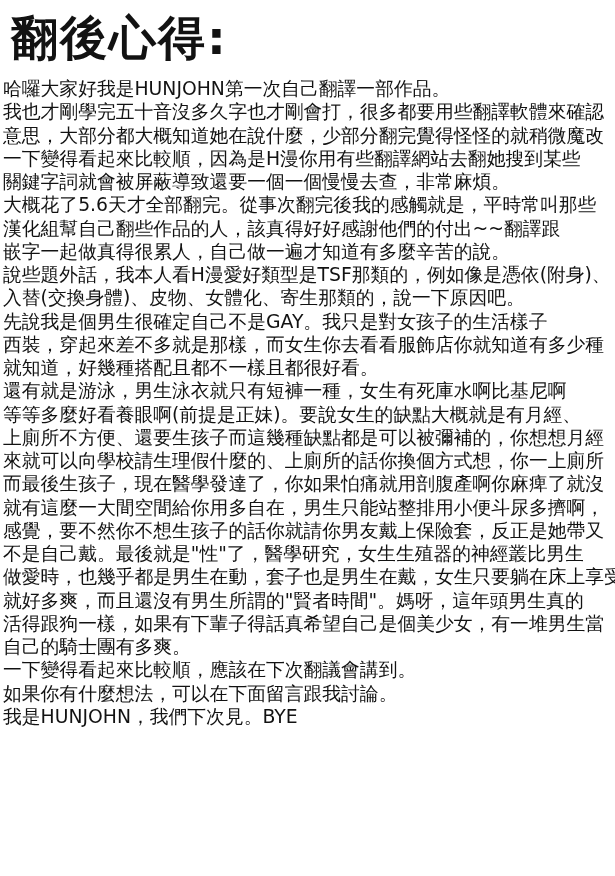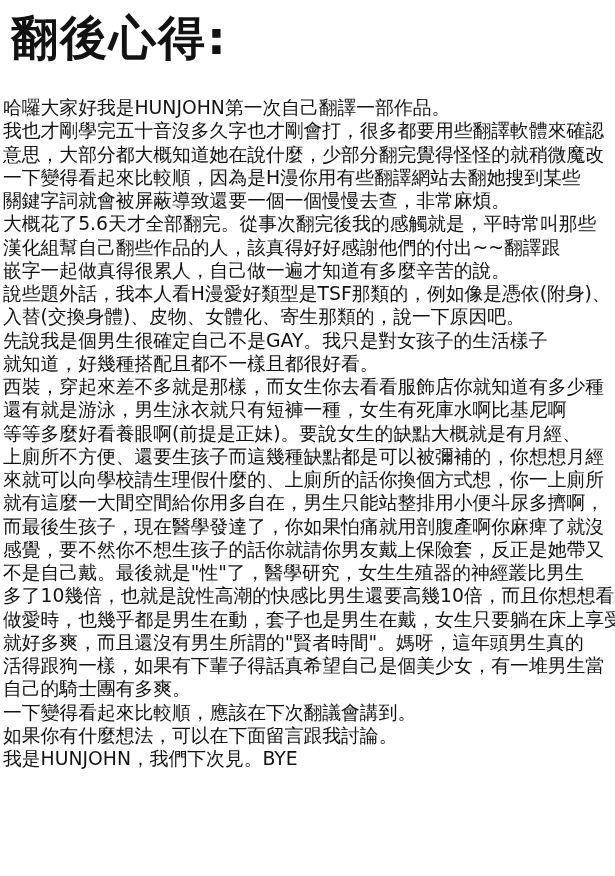--- a/index.html
+++ b/index.html
@@ -28,21 +28,20 @@
     white-space: nowrap;
   }
   .body-text {
     position: absolute;
     left: 3px;
     top: 77px;
     width: 612px;
     font-size: 18.8px;
     line-height: 23.25px;
     font-weight: 500;
-    margin-top: 19px;
   }
   .line {
     height: 23.25px;
     white-space: nowrap;
     overflow: hidden;
   }
 </style>
 </head>
 <body>
 
@@ -53,31 +52,30 @@
     <div class="line">我也才剛學完五十音沒多久字也才剛會打，很多都要用些翻譯軟體來確認</div>
     <div class="line">意思，大部分都大概知道她在說什麼，少部分翻完覺得怪怪的就稍微魔改</div>
     <div class="line">一下變得看起來比較順，因為是H漫你用有些翻譯網站去翻她搜到某些</div>
     <div class="line">關鍵字詞就會被屏蔽導致還要一個一個慢慢去查，非常麻煩。</div>
     <div class="line">大概花了5.6天才全部翻完。從事次翻完後我的感觸就是，平時常叫那些</div>
     <div class="line">漢化組幫自己翻些作品的人，該真得好好感謝他們的付出~~翻譯跟</div>
     <div class="line">嵌字一起做真得很累人，自己做一遍才知道有多麼辛苦的說。</div>
     <div class="line">說些題外話，我本人看H漫愛好類型是TSF那類的，例如像是憑依(附身)、</div>
     <div class="line">入替(交換身體)、皮物、女體化、寄生那類的，說一下原因吧。</div>
     <div class="line">先說我是個男生很確定自己不是GAY。我只是對女孩子的生活樣子</div>
+    <div class="line">西裝，穿起來差不多就是那樣，而女生你去看看服飾店你就知道有多少種</div>
     <div class="line">就知道，好幾種搭配且都不一樣且都很好看。</div>
-    <div class="line">西裝，穿起來差不多就是那樣，而女生你去看看服飾店你就知道有多少種</div>
     <div class="line">還有就是游泳，男生泳衣就只有短褲一種，女生有死庫水啊比基尼啊</div>
     <div class="line">等等多麼好看養眼啊(前提是正妹)。要說女生的缺點大概就是有月經、</div>
     <div class="line">上廁所不方便、還要生孩子而這幾種缺點都是可以被彌補的，你想想月經</div>
     <div class="line">來就可以向學校請生理假什麼的、上廁所的話你換個方式想，你一上廁所</div>
+    <div class="line">而最後生孩子，現在醫學發達了，你如果怕痛就用剖腹產啊你麻痺了就沒</div>
     <div class="line">就有這麼一大間空間給你用多自在，男生只能站整排用小便斗尿多擠啊，</div>
-    <div class="line">而最後生孩子，現在醫學發達了，你如果怕痛就用剖腹產啊你麻痺了就沒</div>
     <div class="line">感覺，要不然你不想生孩子的話你就請你男友戴上保險套，反正是她帶又</div>
     <div class="line">不是自己戴。最後就是"性"了，醫學研究，女生生殖器的神經叢比男生</div>
-    <div class="line">多了10幾倍，也就是說性高潮的快感比男生還要高幾10倍，而且你想想看</div>
     <div class="line">做愛時，也幾乎都是男生在動，套子也是男生在戴，女生只要躺在床上享受</div>
     <div class="line">就好多爽，而且還沒有男生所謂的"賢者時間"。媽呀，這年頭男生真的</div>
     <div class="line">活得跟狗一樣，如果有下輩子得話真希望自己是個美少女，有一堆男生當</div>
     <div class="line">自己的騎士團有多爽。</div>
     <div class="line">一下變得看起來比較順，應該在下次翻議會講到。</div>
     <div class="line">如果你有什麼想法，可以在下面留言跟我討論。</div>
     <div class="line">我是HUNJOHN，我們下次見。BYE</div>
   </div>
 </div>
 

